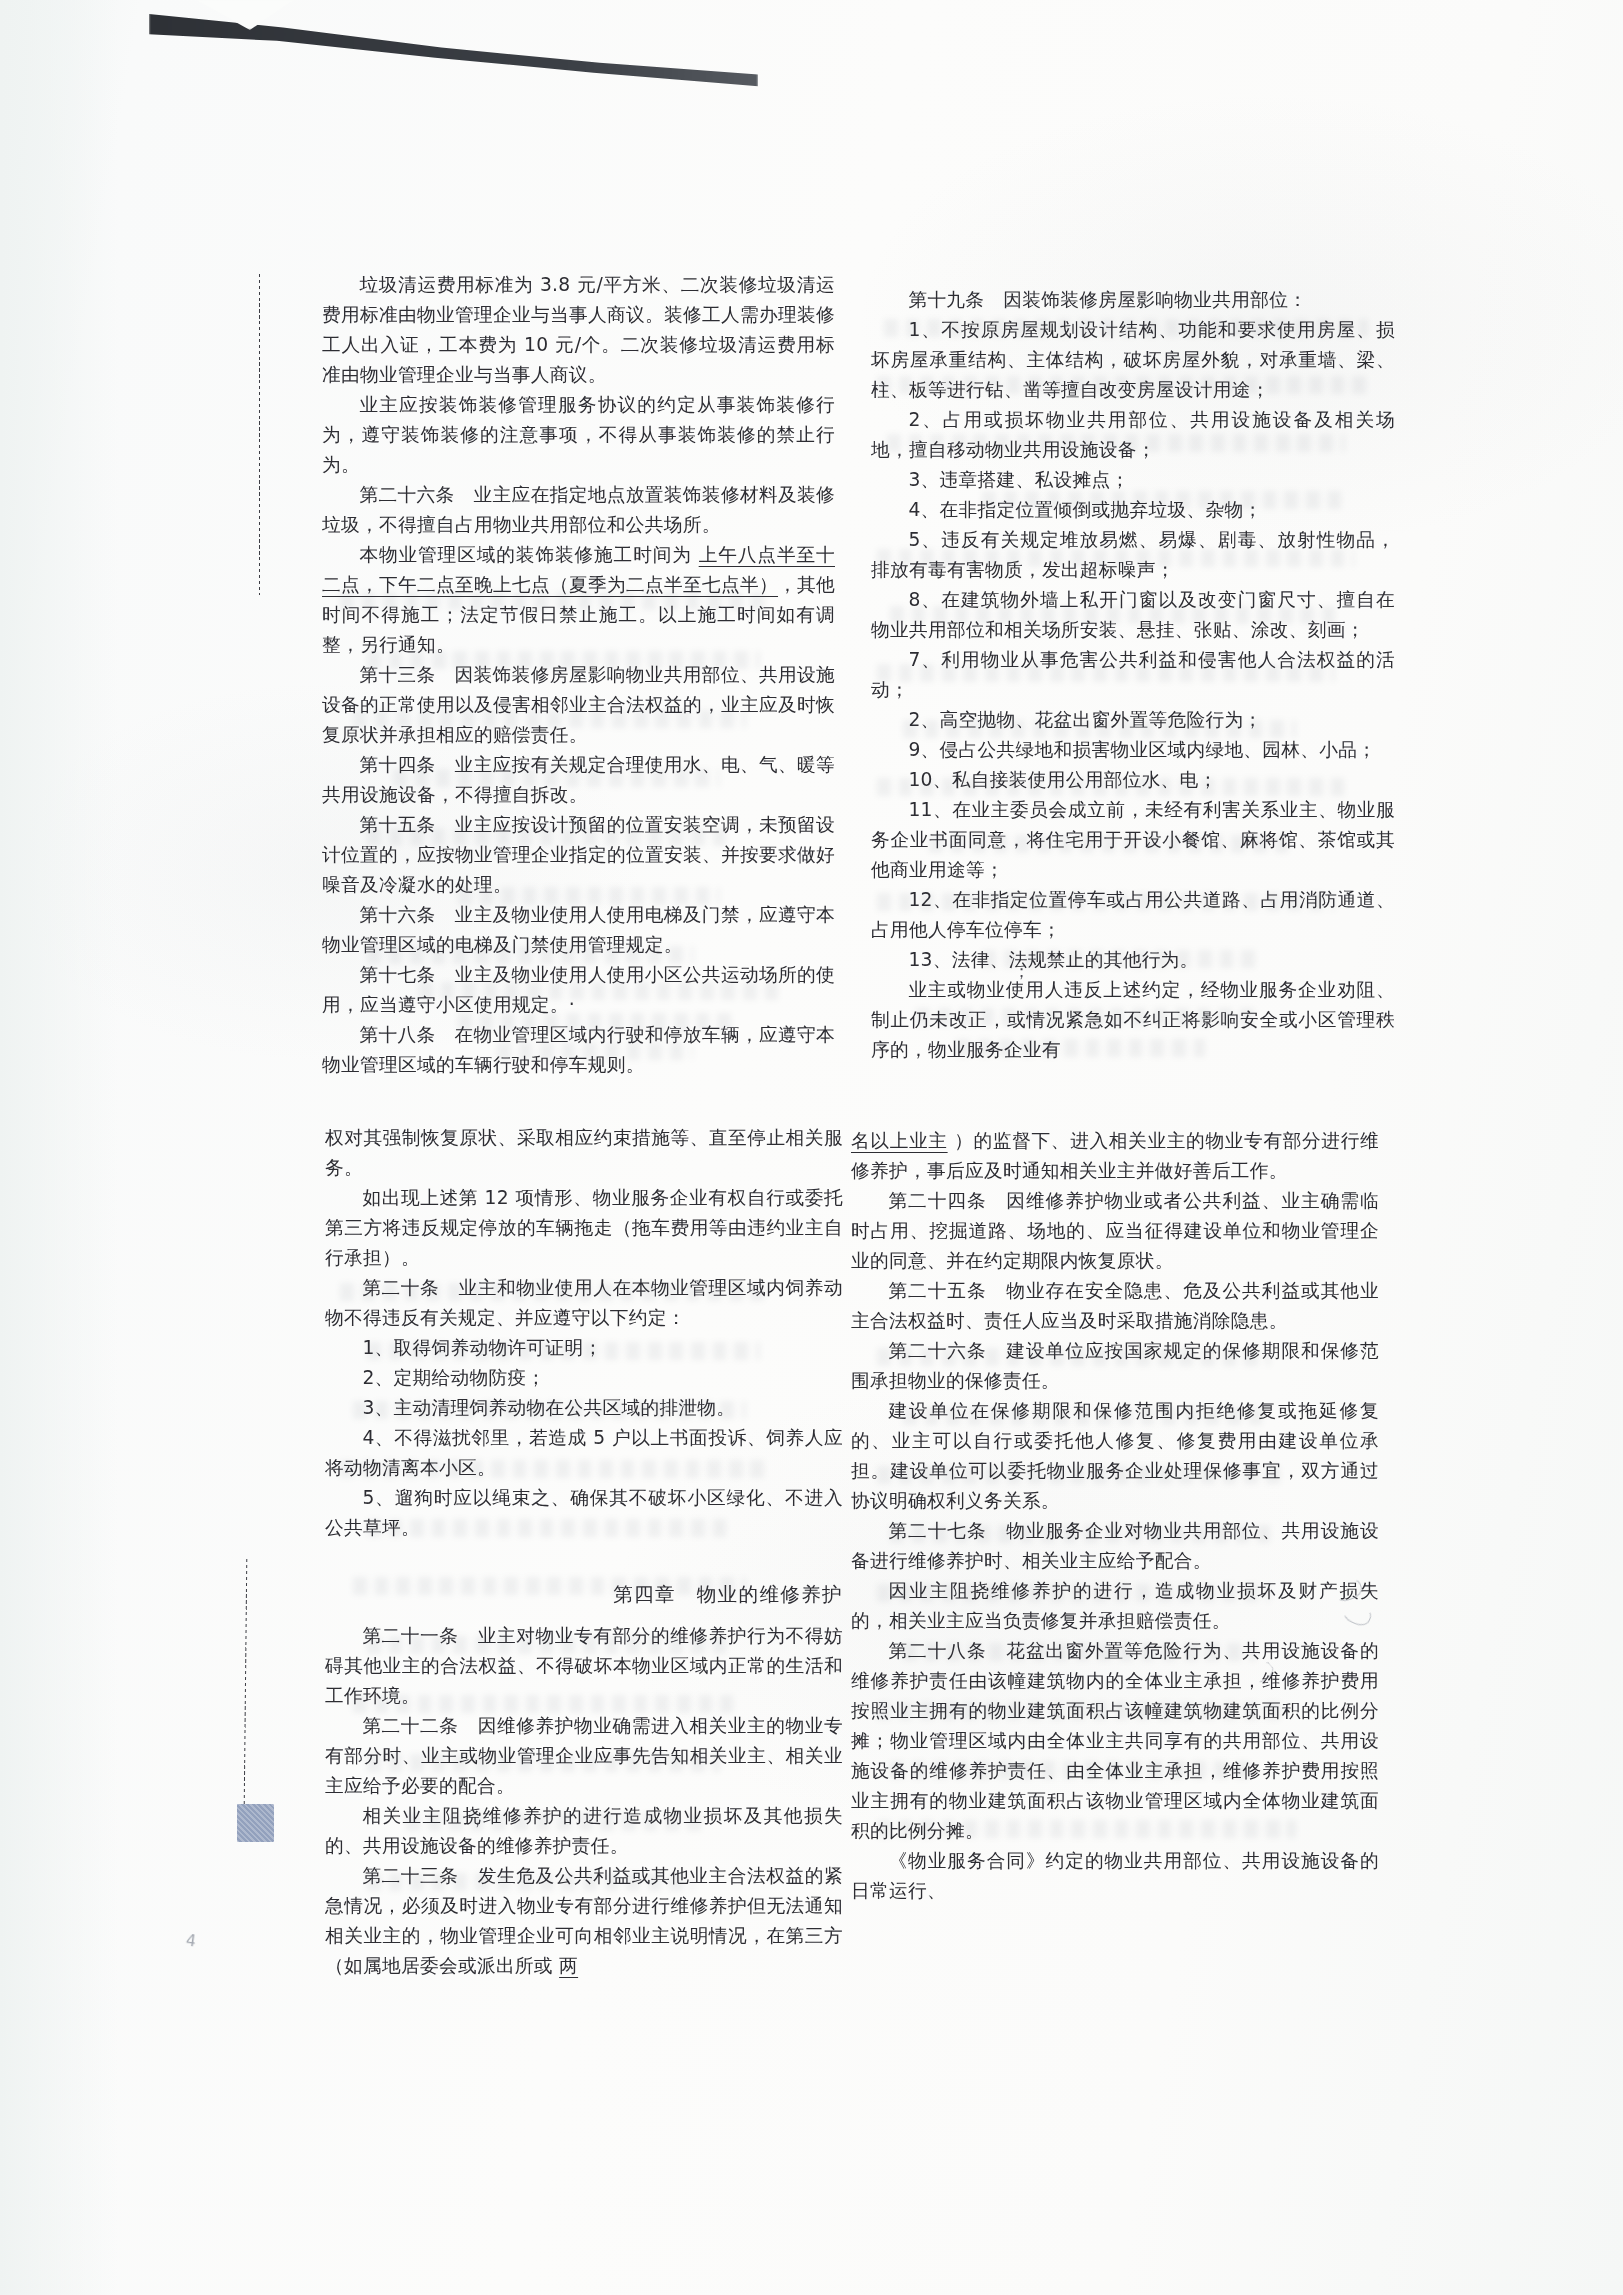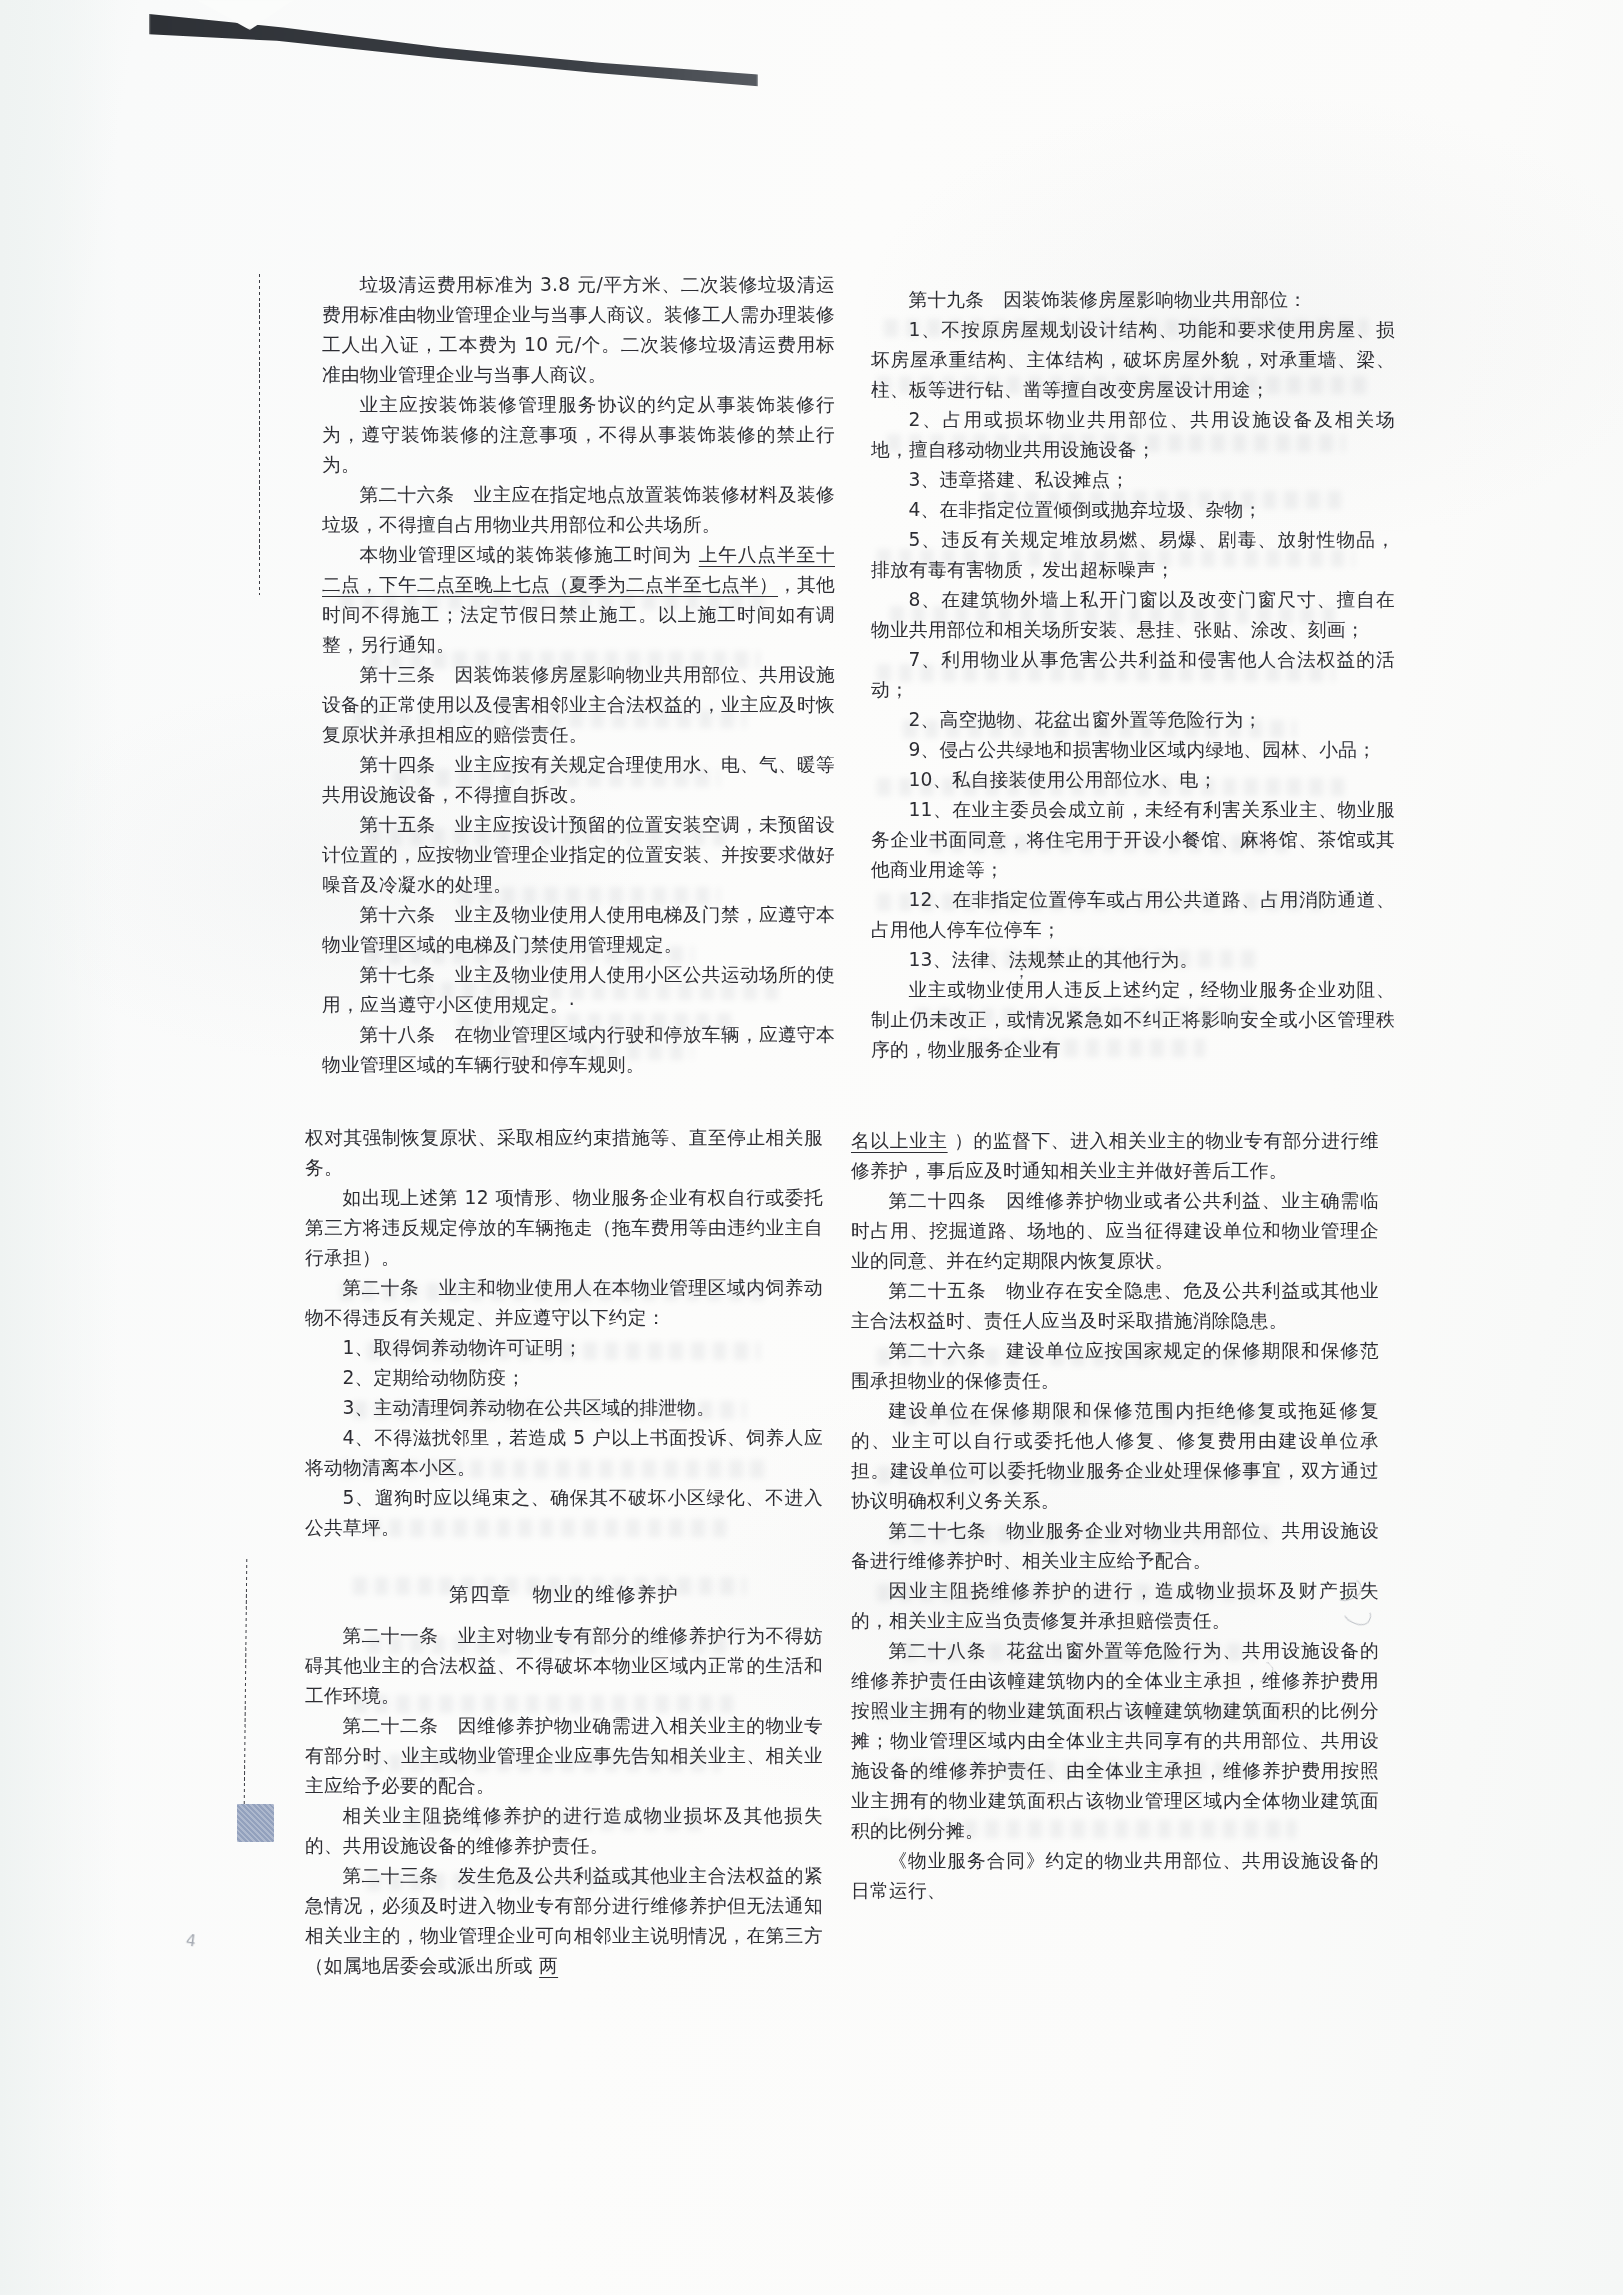--- a/index.html
+++ b/index.html
@@ -56,21 +56,21 @@
   
   .col{
     position:absolute;
     font-size:18.7px;line-height:30px;color:#2d2d33;
     text-align:justify;
     letter-spacing:0.3px;
     filter:blur(0.2px);
   }
   .para{margin:0;text-indent:2em;}
   .para.noindent{text-indent:0;}
-  .para.heading{text-align:center;text-indent:0;margin-top:37px;margin-bottom:10.5px;font-size:19.6px;letter-spacing:1.3px;}
+  .para.heading{text-align:right;text-indent:0;margin-top:37px;margin-bottom:10.5px;font-size:19.6px;letter-spacing:1.3px;}
   .seg-b{font-weight:normal;}
   .seg-u{text-decoration:underline;text-underline-offset:4.6px;text-decoration-thickness:1.3px;}
   
   .ghost{
     position:absolute;height:18.3px;
     background:repeating-linear-gradient(90deg,rgba(110,116,128,.55) 0 13.7px,transparent 13.7px 21.6px);
     filter:blur(3.3px);
     opacity:.16;
   }
   
@@ -165,21 +165,21 @@
       <p class="para"><span>8、在建筑物外墙上私开门窗以及改变门窗尺寸、擅自在物业共用部位和相关场所安装、悬挂、张贴、涂改、刻画；</span></p>
       <p class="para"><span>7、利用物业从事危害公共利益和侵害他人合法权益的活动；</span></p>
       <p class="para"><span>2、高空抛物、花盆出窗外置等危险行为；</span></p>
       <p class="para"><span>9、侵占公共绿地和损害物业区域内绿地、园林、小品；</span></p>
       <p class="para"><span>10、私自接装使用公用部位水、电；</span></p>
       <p class="para"><span>11、在业主委员会成立前，未经有利害关系业主、物业服务企业书面同意，将住宅用于开设小餐馆、麻将馆、茶馆或其他商业用途等；</span></p>
       <p class="para"><span>12、在非指定位置停车或占用公共道路、占用消防通道、占用他人停车位停车；</span></p>
       <p class="para"><span>13、法律、法规禁止的其他行为。</span></p>
       <p class="para"><span>业主或物业使用人违反上述约定，经物业服务企业劝阻、制止仍未改正，或情况紧急如不纠正将影响安全或小区管理秩序的，物业服务企业有</span></p>
     </div>
-  <div class="col" id="col-bottom-left" style="left:305px;top:1123px;width:518px;">
+  <div class="col" id="col-bottom-left" style="left:325px;top:1123px;width:518px;">
       <p class="para noindent"><span>权对其强制恢复原状、采取相应约束措施等、直至停止相关服务。</span></p>
       <p class="para"><span>如出现上述第 12 项情形、物业服务企业有权自行或委托第三方将违反规定停放的车辆拖走（拖车费用等由违约业主自行承担）。</span></p>
       <p class="para"><span class="seg-b">第二十条</span><span>　业主和物业使用人在本物业管理区域内饲养动物不得违反有关规定、并应遵守以下约定：</span></p>
       <p class="para"><span>1、取得饲养动物许可证明；</span></p>
       <p class="para"><span>2、定期给动物防疫；</span></p>
       <p class="para"><span>3、主动清理饲养动物在公共区域的排泄物。</span></p>
       <p class="para"><span>4、不得滋扰邻里，若造成 5 户以上书面投诉、饲养人应将动物清离本小区。</span></p>
       <p class="para"><span>5、遛狗时应以绳束之、确保其不破坏小区绿化、不进入公共草坪。</span></p>
       <p class="para heading"><span class="seg-b">第四章　物业的维修养护</span></p>
       <p class="para"><span class="seg-b">第二十一条</span><span>　业主对物业专有部分的维修养护行为不得妨碍其他业主的合法权益、不得破坏本物业区域内正常的生活和工作环境。</span></p>

